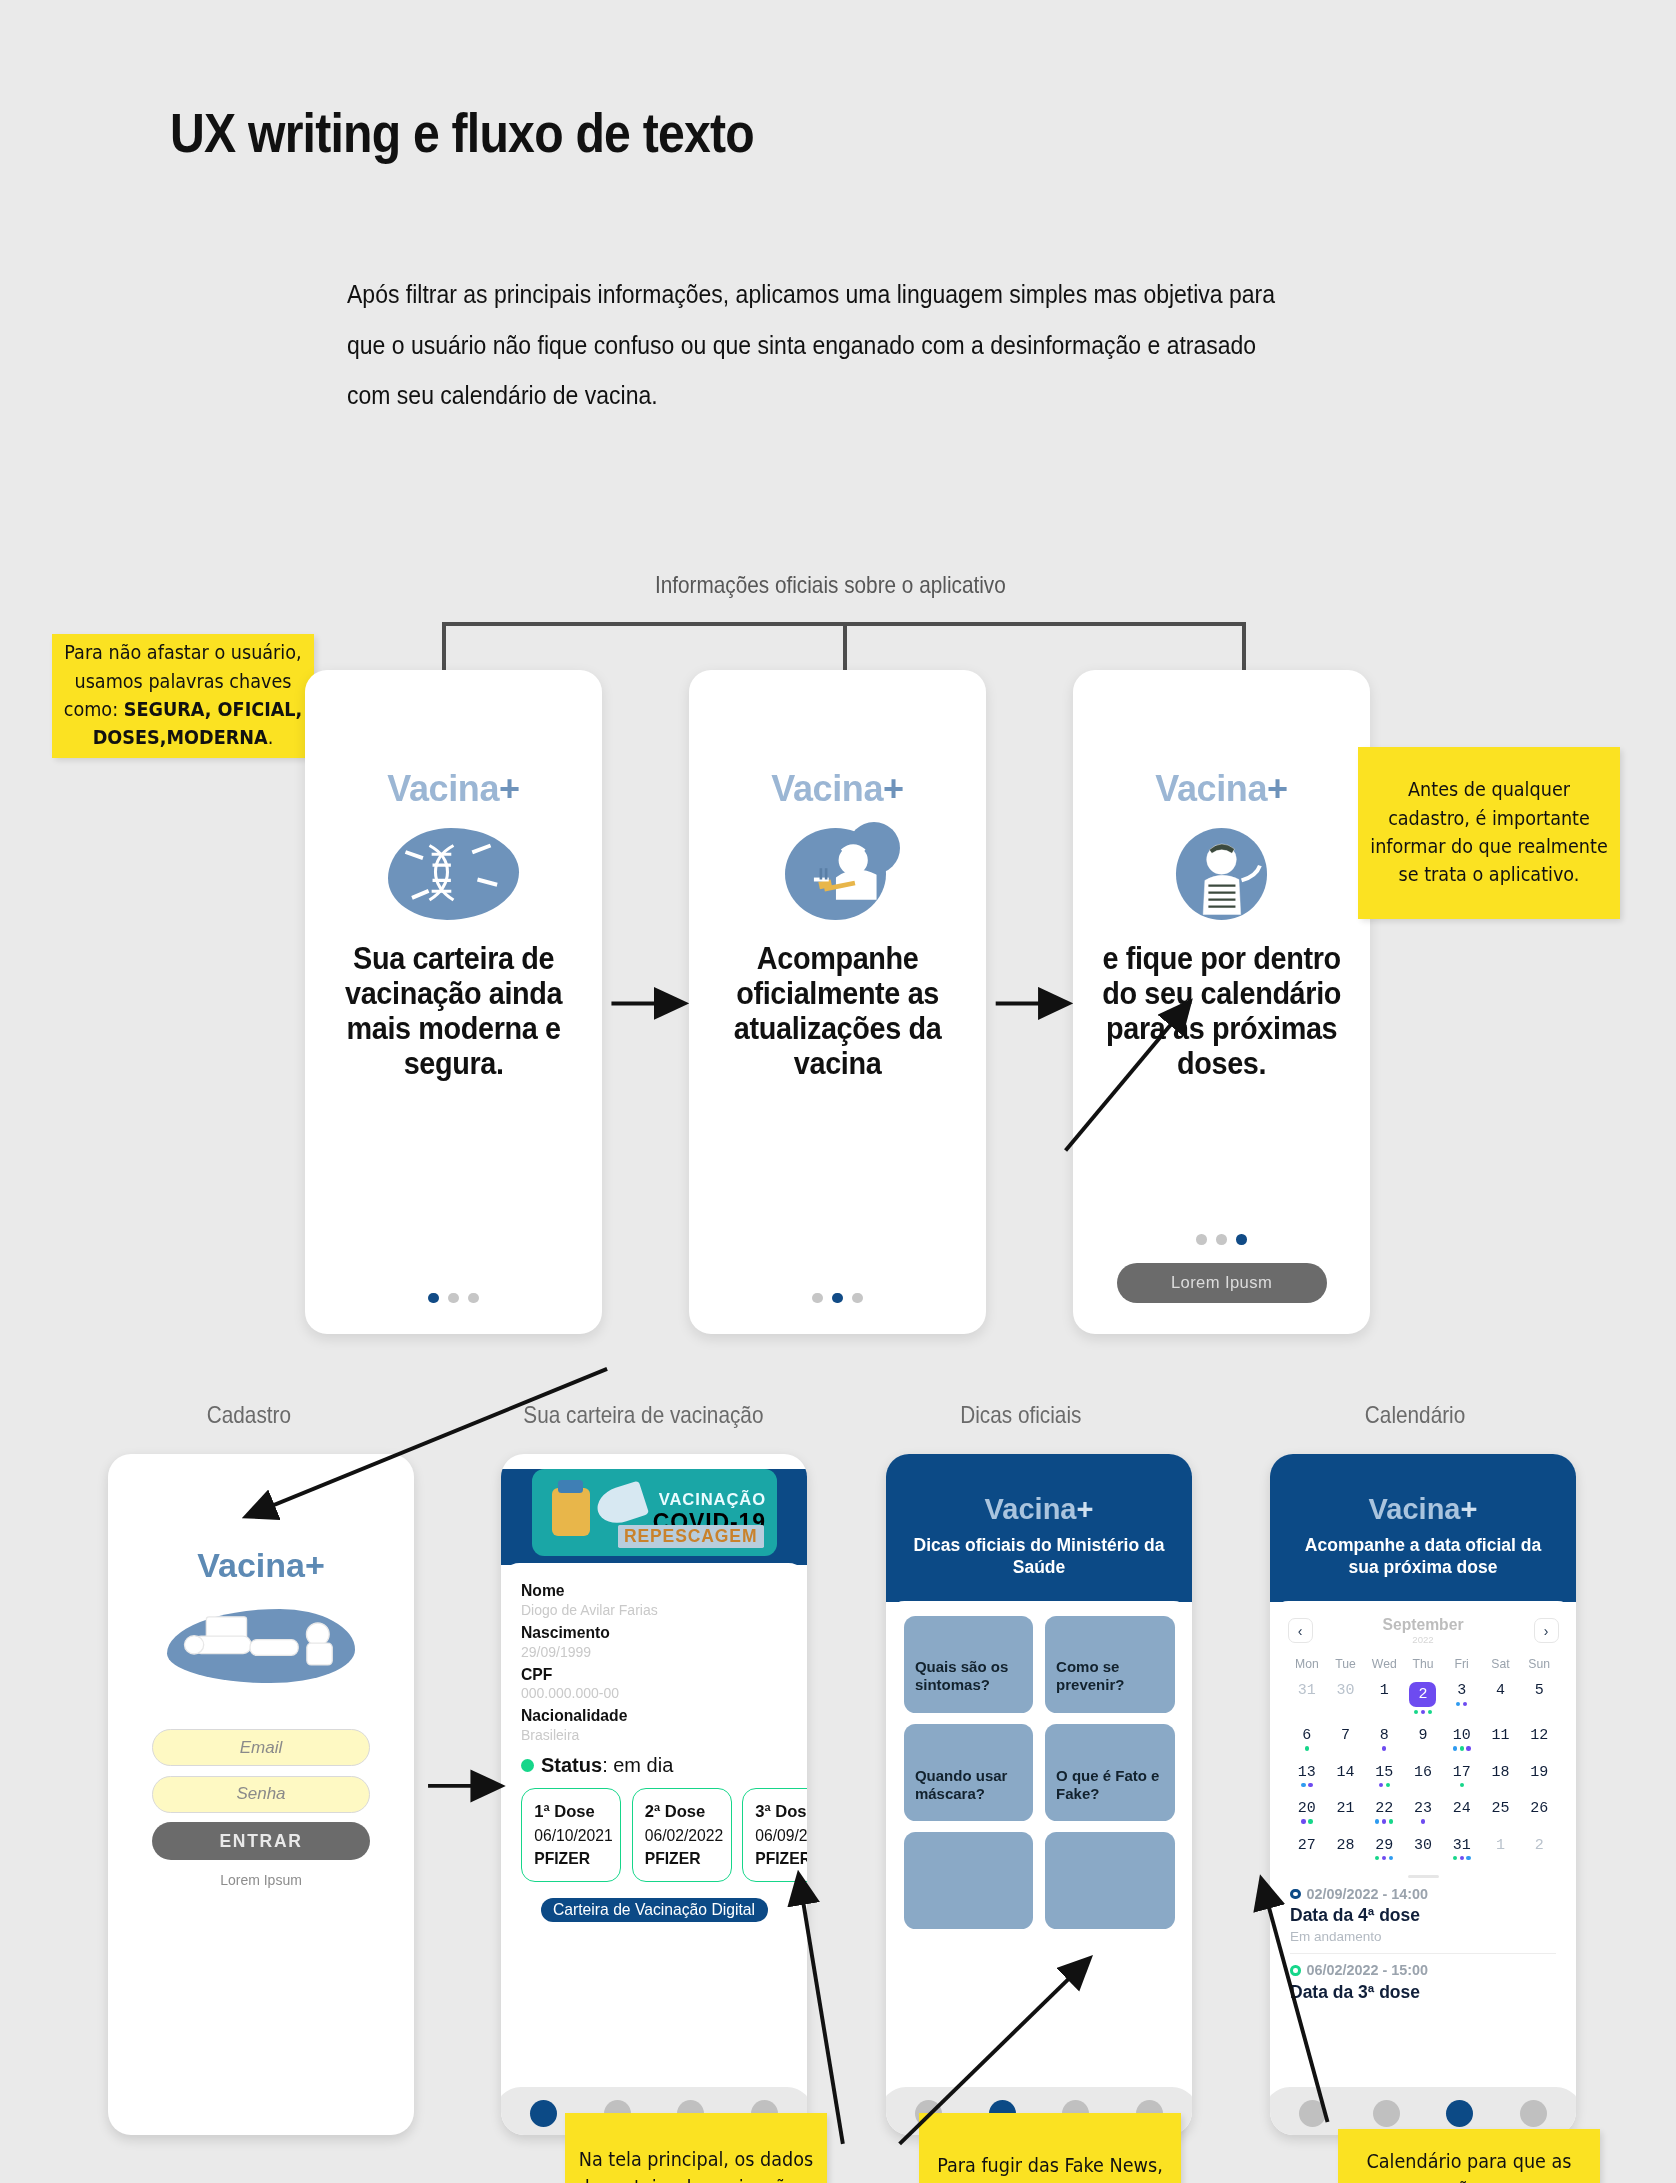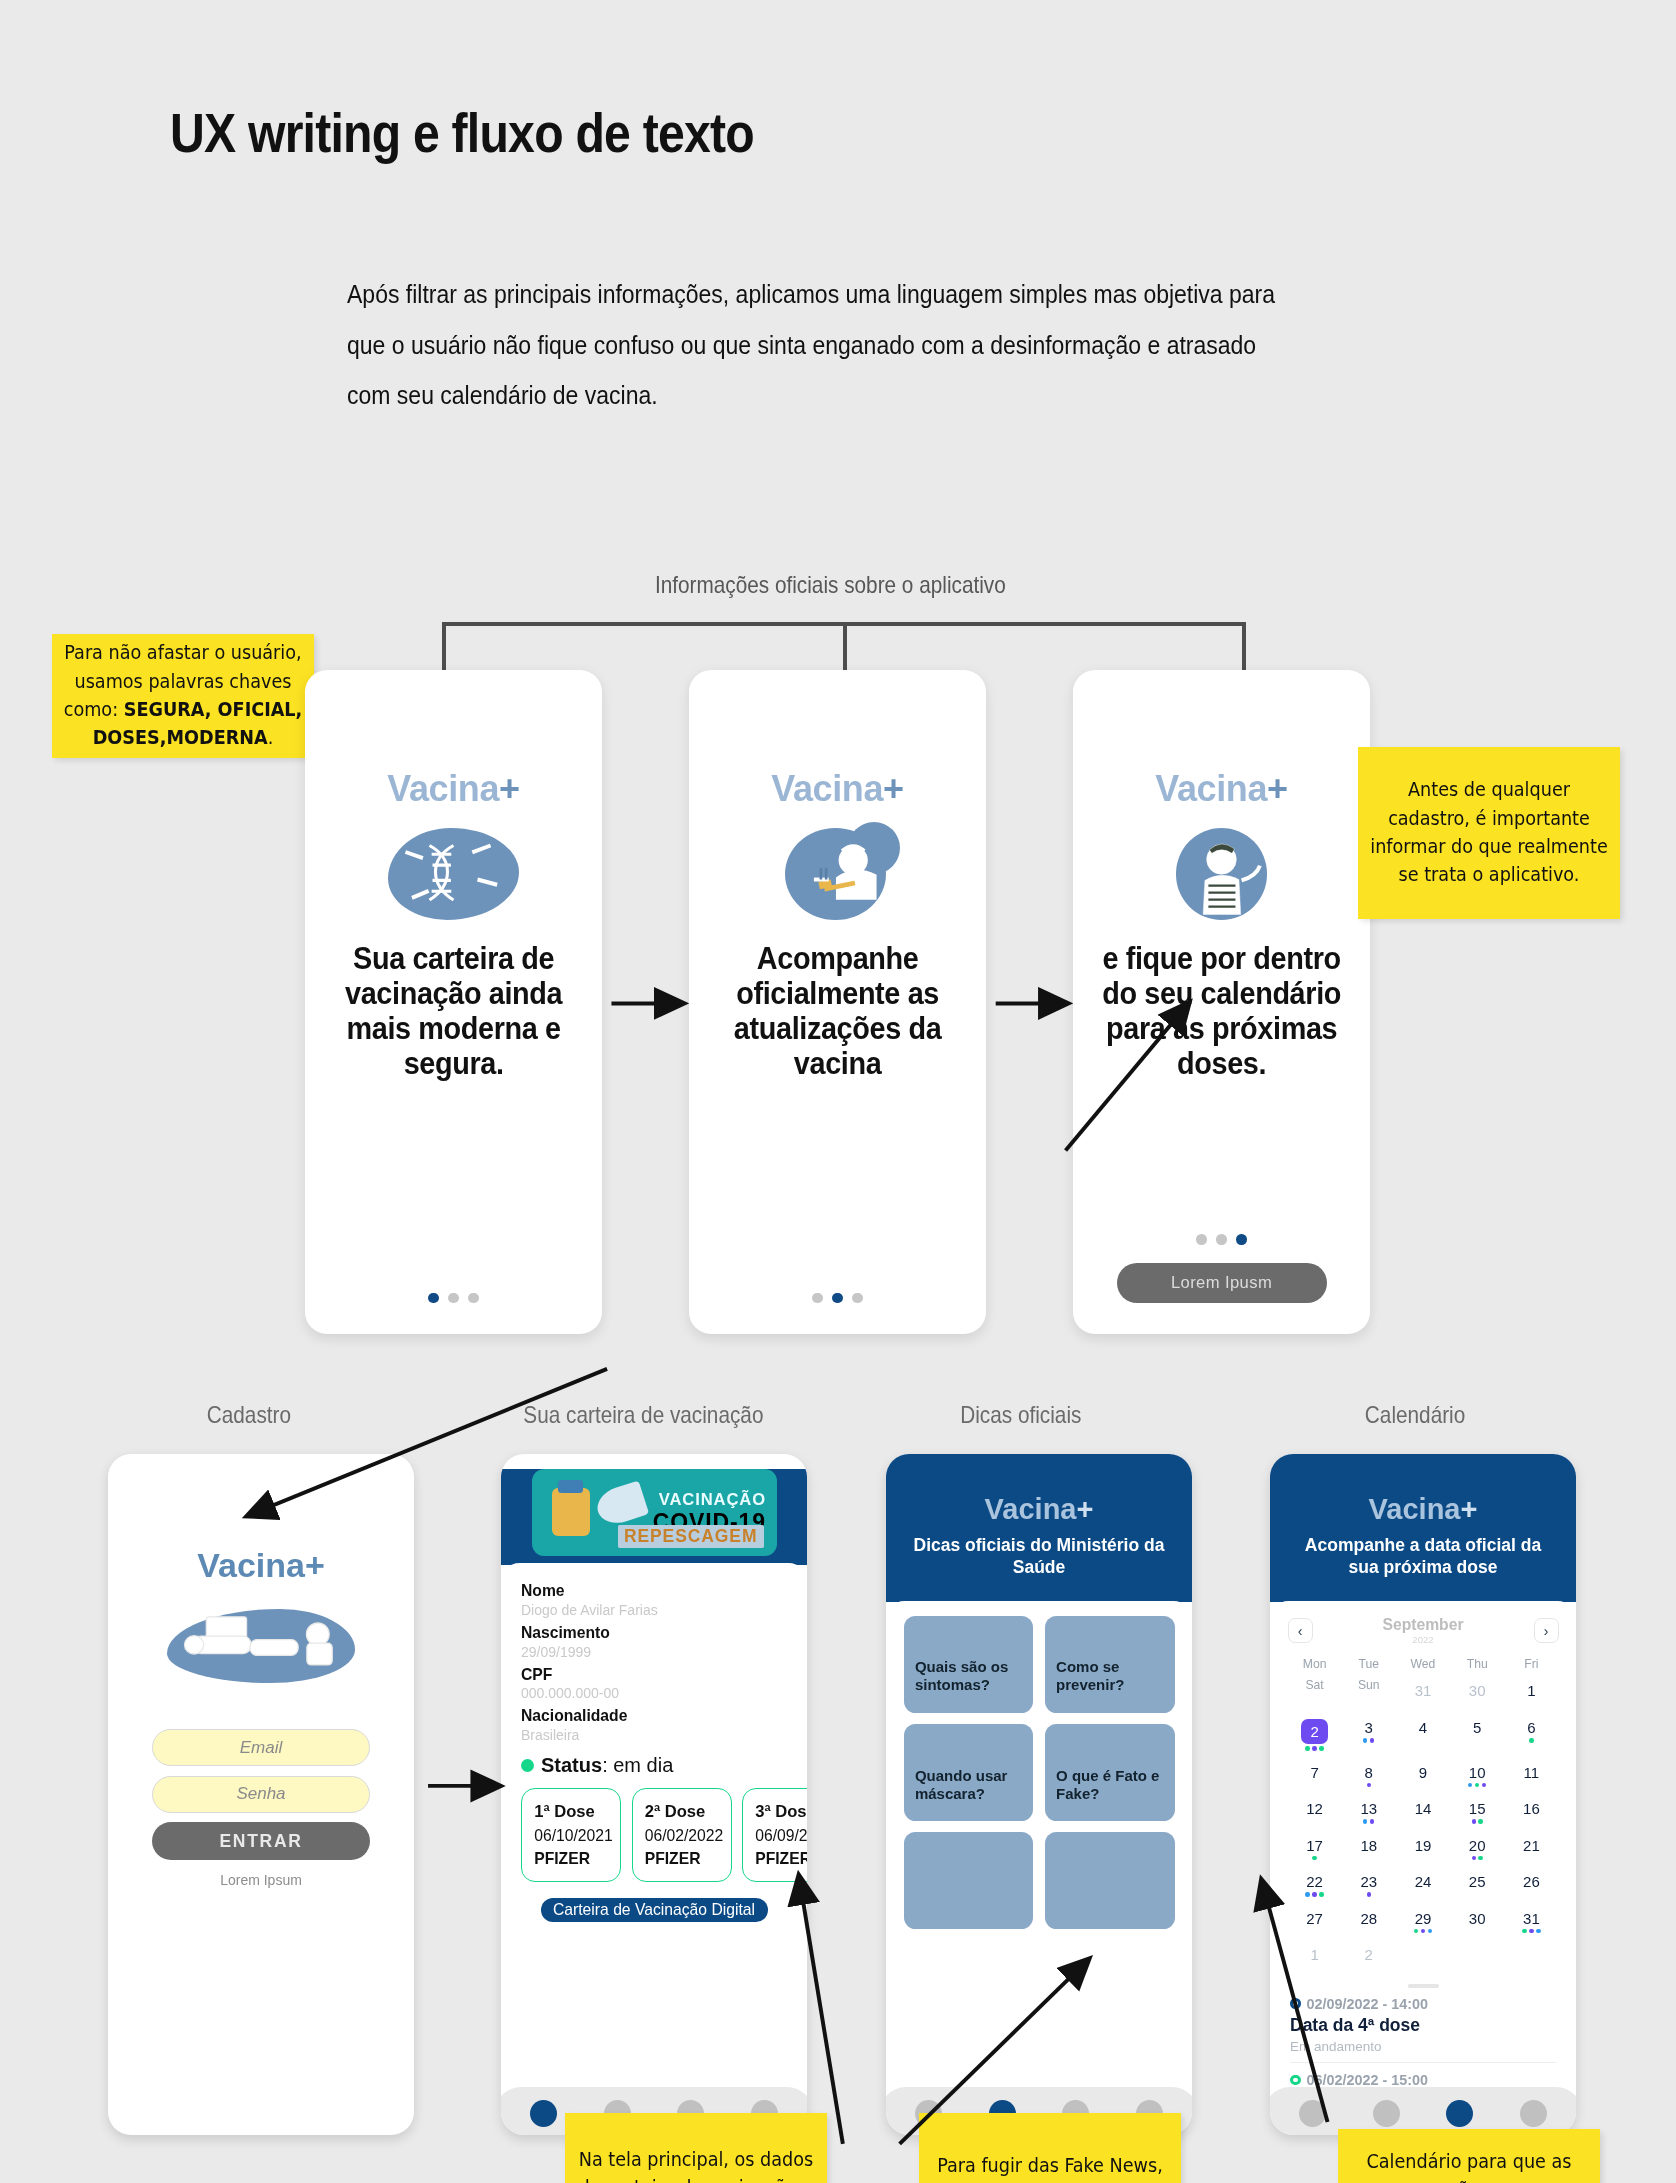--- a/index.html
+++ b/index.html
@@ -160,23 +160,23 @@
   .tile .av { width:52px;height:42px;border-radius:50%;background:#c2c2c2; }
   .tile .tt { position:absolute; left:11.4px; bottom:18.3px; font-size:15px; line-height:1.2; font-weight:600; color:#12222e; }
 
   
   .cal { padding:15.7px 17.5px 0; }
   .cal-top { display:flex; align-items:center; justify-content:space-between; }
   .navbtn { width:25px;height:25px;border:0.9px solid #e6e6e6;border-radius:7px;background:#fff;
             display:flex;align-items:center;justify-content:center;color:#1b2f4a;font-size:14px; }
   .cal-month { text-align:center; color:#bdbdbd; font-size:15.7px; font-weight:600; }
   .cal-year  { text-align:center; color:#d6d6d6; font-size:9.6px; }
-  .cal-grid { display:grid; grid-template-columns:repeat(5,1fr); margin-top:11.4px; }
+  .cal-grid { display:grid; grid-template-columns:repeat(7,1fr); margin-top:11.4px; }
   .cal-grid .wd { text-align:center; color:#9aa3ad; font-size:12.2px; padding-bottom:7px; }
-  .cal-cell { text-align:center; padding:4.8px 0 7.4px; position:relative; }
+  .cal-cell { text-align:center; padding:4.8px 0 7.4px; position:relative;font-family:Liberation Mono, monospace; }
   .cal-cell .n { font-size:15px; color:#101f3a; font-weight:500; }
   .cal-cell.mut .n { color:#b9c2cc; }
   .cal-cell.sel .n { color:#fff; }
   .cal-cell .pill {
     width:27px;height:25px;border-radius:7px;background:#6d4bf0;
     margin:0 auto; display:flex;align-items:center;justify-content:center;
   }
   .evdots{display:flex;gap:2.6px;justify-content:center;margin-top:2.2px;height:5.2px;}
   .evdots i{width:4.4px;height:4.4px;border-radius:50%;display:block;}
   .handle{width:31px;height:3.5px;border-radius:1.7px;background:#e6e6e6;margin:6.1px auto 0;}

